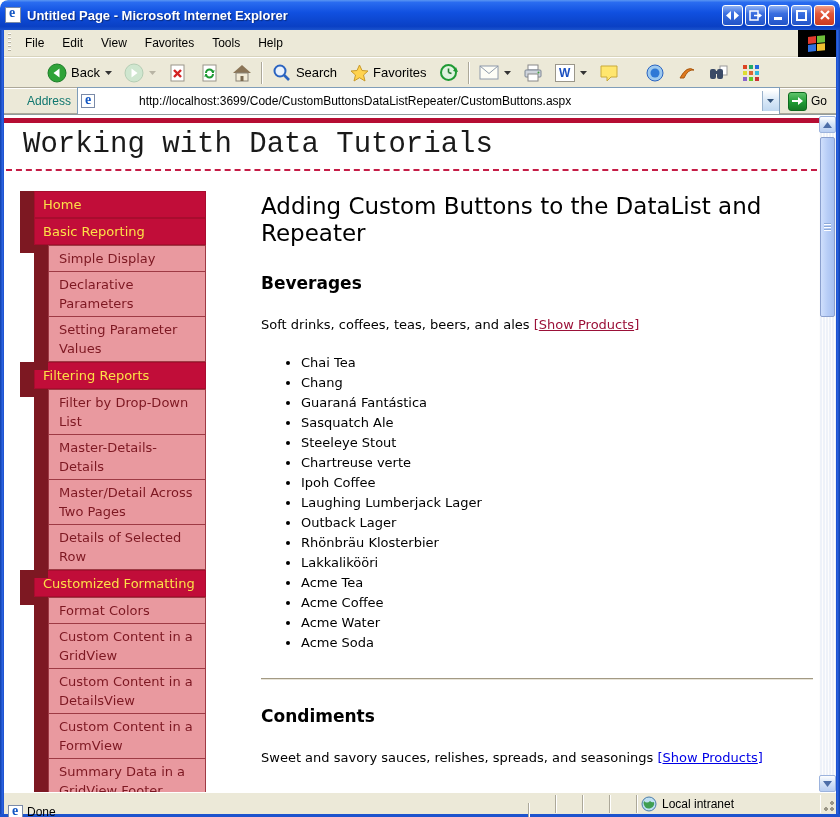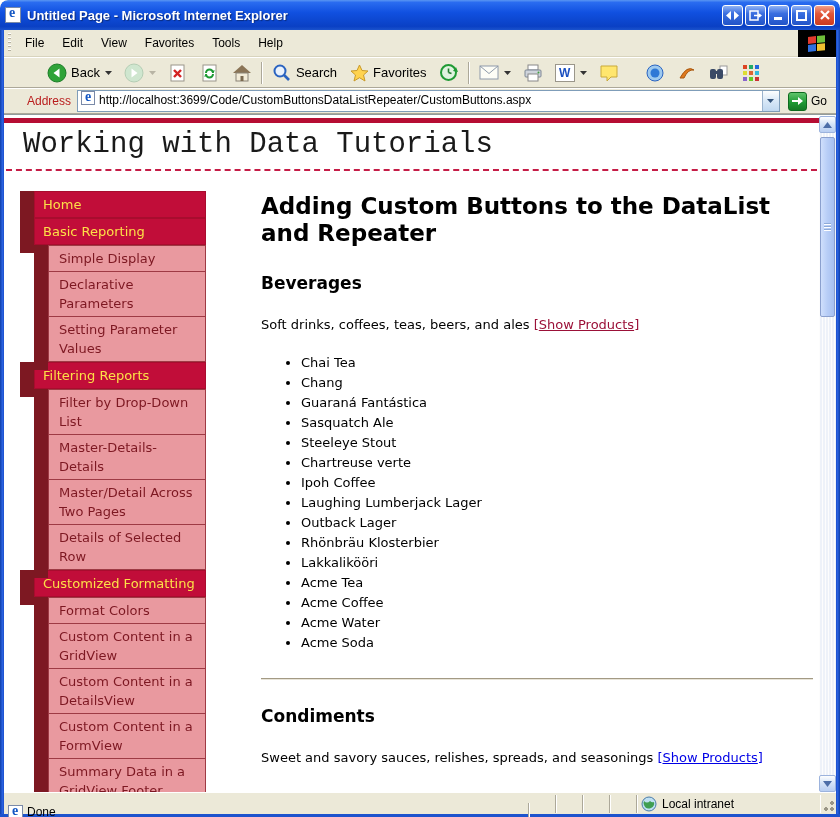--- a/index.html
+++ b/index.html
@@ -31,22 +31,22 @@
   .flag i:nth-child(3){background:#2f6fe0;} .flag i:nth-child(4){background:#f0c030;}
   
   .toolbar{position:absolute;left:4px;right:4px;top:57px;height:31px;background:#ece9d8;border-top:1px solid #fff;border-bottom:1px solid #aca899;display:flex;align-items:center;padding-left:25px;}
   .tbtn{display:flex;align-items:center;gap:4px;padding:2px 5px;border:1px solid transparent;border-radius:3px;font-size:13px;color:#000;}
   .tsep{width:2px;height:22px;margin:0 3px;background:linear-gradient(90deg,#aca899 50%,#fff 50%);}
   .ddown{margin-left:1px;}
   .iconbox{width:20px;height:20px;display:flex;align-items:center;justify-content:center;}
   .w-box{width:20px;height:18px;background:#fff;border:1px solid #9a968a;color:#1a4fc0;font-weight:bold;font-size:12px;display:flex;align-items:center;justify-content:center;}
   
   .addressbar{position:absolute;left:4px;right:4px;top:88px;height:26px;background:#ece9d8;border-top:1px solid #fff;border-bottom:1px solid #aca899;display:flex;align-items:center;padding:0 3px;}
-  .addr-label{font-size:12px;color:#b91c1c;padding:0 6px 0 8px;}
-  .addr-box{flex:1;height:22px;background:#fff;border:1px solid #7f9db9;display:flex;align-items:flex-start;padding:0 0 0 3px;}
+  .addr-label{font-size:12px;color:#0f766e;padding:0 6px 0 8px;}
+  .addr-box{flex:1;height:28px;background:#fff;border:1px solid #7f9db9;display:flex;align-items:center;padding:0 0 0 3px;gap:40px;}
   .addr-box .ie-page{width:14px;height:14px;}
   .addr-input{flex:1;border:none;outline:none;font-size:12px;font-family:"Liberation Sans",sans-serif;padding:0 4px;height:18px;color:#000;background:transparent;}
   .addr-drop{width:17px;height:20px;background:linear-gradient(180deg,#fdfefe,#dbe9f7 45%,#c0d8f0);border-left:1px solid #9ab2cc;display:flex;align-items:center;justify-content:center;}
   .go-area{display:flex;align-items:center;gap:4px;padding:0 6px 0 8px;}
   .go-btn{width:19px;height:19px;border-radius:3px;background:linear-gradient(180deg,#5fc46a,#1f9a34 55%,#157a26);border:1px solid #0e6b1e;display:flex;align-items:center;justify-content:center;}
   .go-label{font-size:12px;color:#000;}
   
   .viewport{position:absolute;left:4px;right:4px;top:114px;bottom:25px;background:#fff;border-top:1px solid #919b9c;overflow:hidden;z-index:1;}
   .pagearea{position:absolute;left:0;top:1px;right:17px;bottom:0;overflow:hidden;background:#fff;
     font-family:"DejaVu Sans",sans-serif;}
@@ -58,21 +58,21 @@
   .pagebody{position:relative;padding-top:20px;}
   .sidebar{position:absolute;left:16px;top:20px;width:186px;font-size:13px;line-height:19px;}
   .nav-top{position:relative;}
   .nav-top::before{content:"";position:absolute;left:0;top:0;width:14px;height:calc(100% + 8px);background:#7d1822;z-index:1;}
   .nav-top-label{display:block;margin-left:14px;background:#c10d39;color:#fde047;padding:3px 8px;border:1px solid #a80c2e;cursor:pointer;}
   .nav-subs{position:relative;margin-left:14px;}
   .nav-subs::before{content:"";position:absolute;left:0;top:0;width:14px;height:calc(100% + 8px);background:#7d1822;z-index:1;}
   .nav-sub{margin-left:14px;background:#e9999f;color:#7d1822;padding:3px 8px 3px 10px;border:1px solid #9e3a44;margin-top:-1px;cursor:pointer;}
   .nav-subs .nav-sub:first-child{margin-top:0;}
   .main{margin:0 6px 0 257px;color:#000;}
-  .main h1{font-size:23px;line-height:1.18;margin:2px 0 0;font-weight:bold;}
+  .main h1{font-size:23px;line-height:1.18;margin:2px 0 0;font-weight:normal;}
   .main h3{font-size:17px;margin:26px 0 0;font-weight:bold;}
   .main p{font-size:13px;margin:24px 0 0;}
   .main ul{margin:21px 0 0;padding-left:40px;}
   .main li{font-size:13px;line-height:20px;}
   .rule{height:2px;background:#a39a84;border-bottom:1px solid #e8e4d8;margin-top:25px;}
   .lnk{text-decoration:underline;cursor:pointer;}
   .visited, .visited .lnk{color:#9b1138;}
   .fresh, .fresh .lnk{color:#0000e6;}
   .brk{text-decoration:none;}
   

